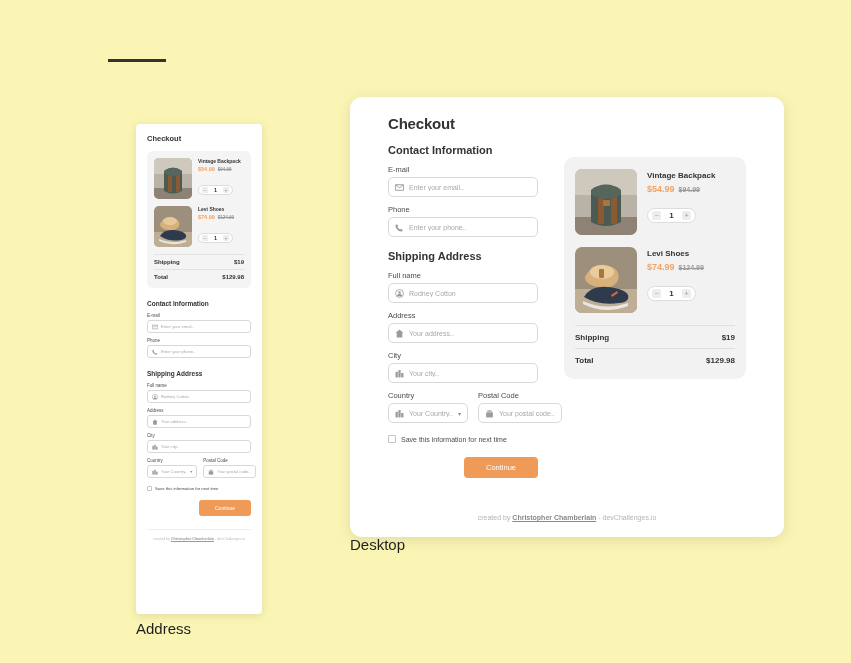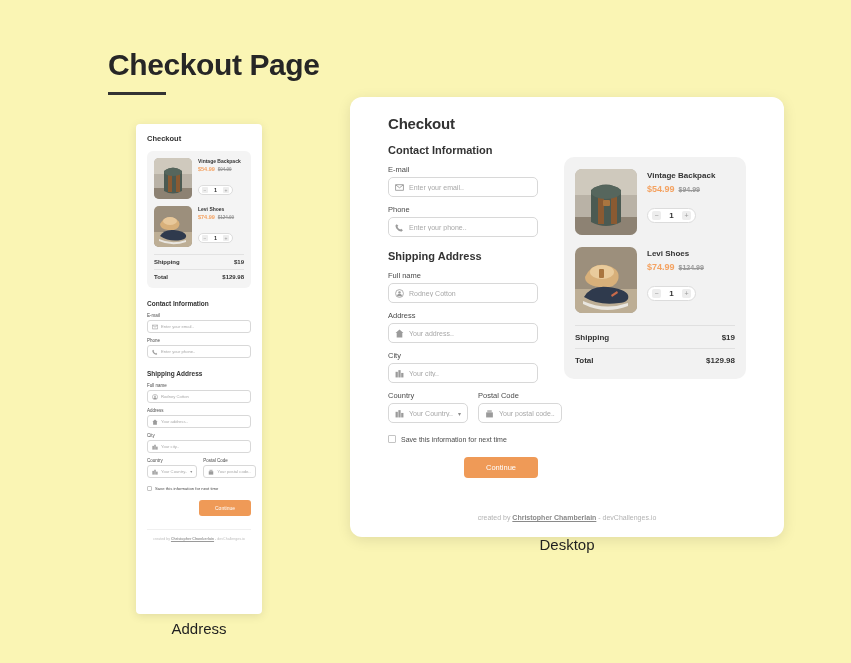--- a/index.html
+++ b/index.html
@@ -44,21 +44,21 @@
     position: absolute;
     left: 350px; top: 97px;
     width: 434px; height: 440px;
     background: #fff;
     border-radius: 12px;
     box-shadow: 0 3px 14px rgba(0,0,0,0.10);
     overflow: hidden;
   }
   .device-caption {
     position: absolute;
-    text-align: center;
+    text-align: left;
     font-size: 15px;
     color: #1f1f1f;
   }
   .caption-mobile { left: 136px; top: 620px; width: 126px; }
   .caption-desktop { left: 350px; top: 536px; width: 434px; }
 
   
   .d-inner { padding: 18px 24px 0 38px; display: flex; gap: 26px; }
   .d-left { width: 150px; flex: none; }
   .d-right { width: 182px; flex: none; padding-top: 42px; }
@@ -211,21 +211,20 @@
     margin-top: 13px; padding-bottom: 8px;
     text-align: center; font-size: 3.6px; color: #bdbdbd;
     border-top: 1px solid #f0f0f0; padding-top: 7px;
   }
   .m-footer b { color: #9a9a9a; text-decoration: underline; font-weight: 700; }
 </style>
 </head>
 <body>
 
 <div class="page-heading">
-  <h1>Checkout Page</h1>
   <div class="heading-rule"></div>
 </div>
 
 <div class="mobile-frame">
   <div class="m-inner">
     <div class="m-title">Checkout</div>
 
     <div class="m-summary">
 
       <div class="m-prod">

